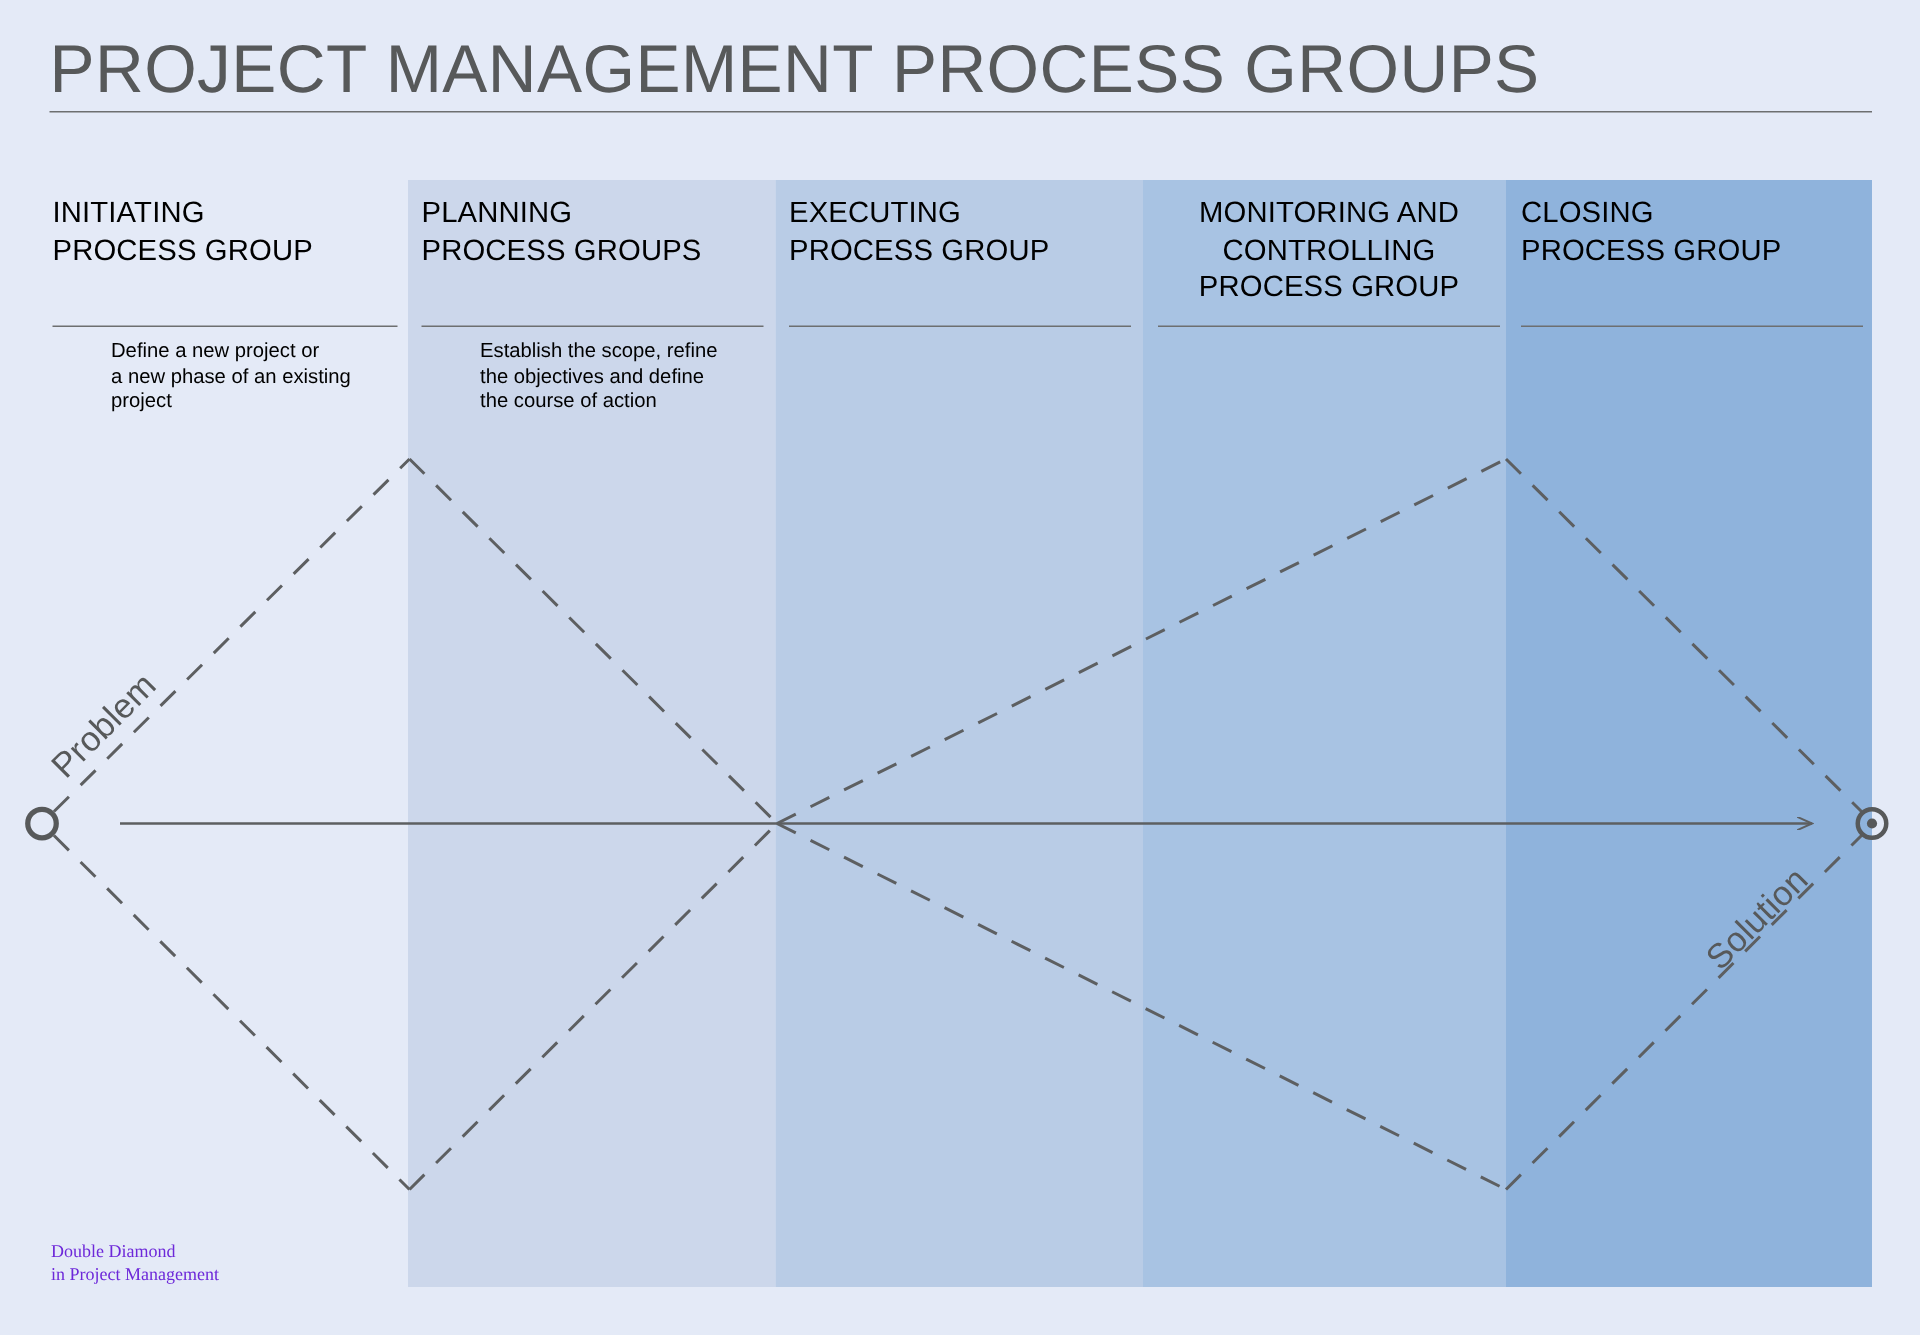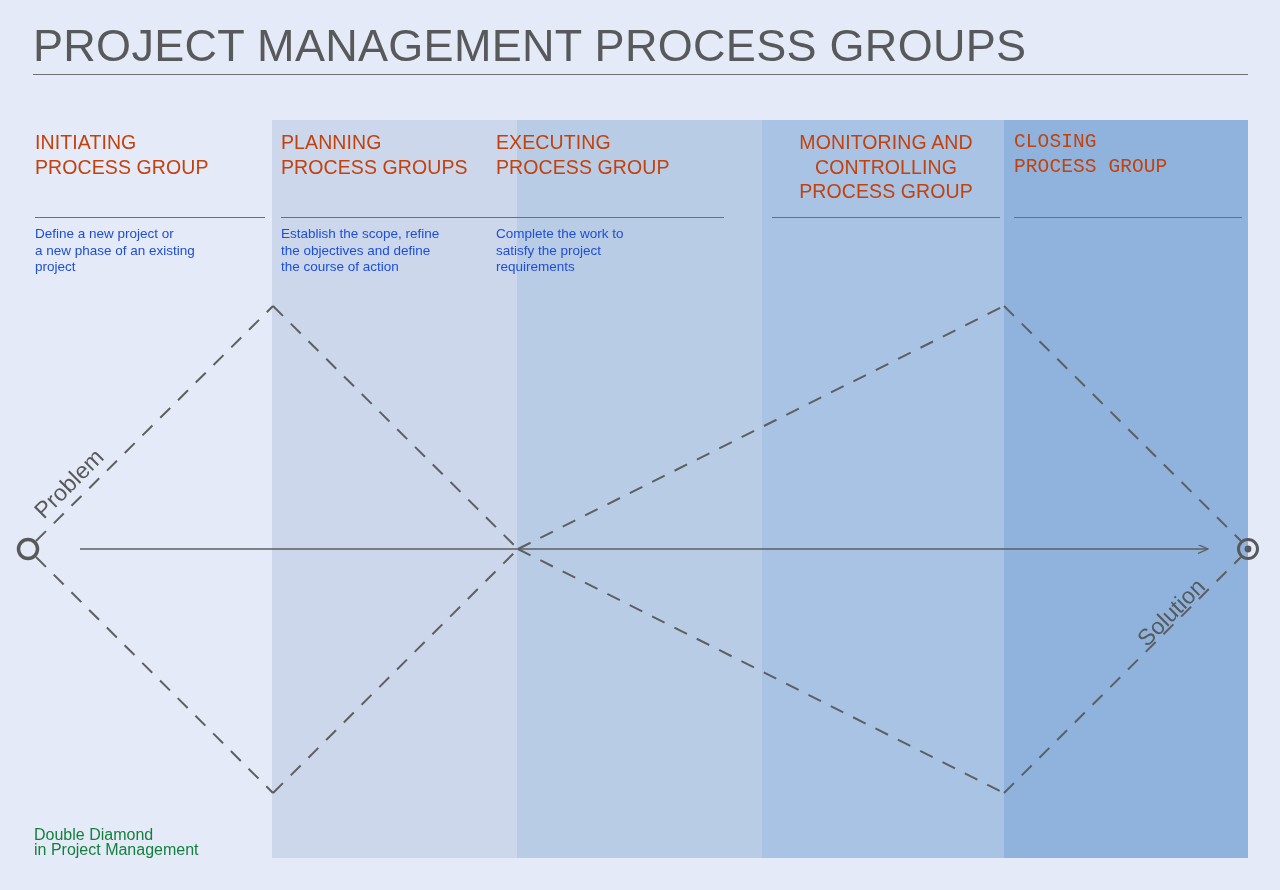--- a/index.html
+++ b/index.html
@@ -61,50 +61,51 @@
   .band-4 { left: 762px;  width: 242px;  background: #a8c3e3; }
   .band-5 { left: 1004px; width: 244px;  background: #8fb3dc; }
 
   
   .col {
     position: absolute;
     top: 130px;
   }
   .col-1 { left: 35px;   width: 230px; }
   .col-2 { left: 281px;  width: 228px; }
-  .col-3 { left: 496px;  width: 228px; }
+  .col-3 { left: 526px;  width: 228px; }
   .col-4 { left: 772px;  width: 228px; text-align: center; }
-  .col-5 { left: 1014px; width: 228px; font-family: Liberation Mono, monospace; }
+  .col-5 { left: 1014px; width: 228px; }
 
   .col-heading {
     font-size: 19.5px;
     line-height: 24.5px;
-    color: #c2410c;
+    color: #000000;
     font-weight: 400;
     letter-spacing: 0.1px;
     margin: 0;
     white-space: pre-line;
   }
   .col-rule {
     height: 1px;
     background: #6d6f70;
     margin-top: 10px;
     margin-bottom: 8px;
   }
   .col-1 .col-rule { width: 230px; }
   .col-2 .col-rule { width: 228px; }
   .col-3 .col-rule { width: 228px; }
   .col-4 .col-rule { width: 228px; }
   .col-5 .col-rule { width: 228px; }
 
   .col-desc {
     font-size: 13.5px;
     line-height: 16.5px;
-    color: #1d4ed8;
+    color: #000000;
     white-space: pre-line;
+    margin-left: 39px;
   }
 
   
   .col-1 .spacer { height: 28px; }
   .col-2 .spacer { height: 28px; }
   .col-3 .spacer { height: 28px; }
   .col-4 .spacer { height: 3px; }
   .col-5 .spacer { height: 28px; }
 
   
@@ -136,24 +137,25 @@
     top: 625px;
     transform: rotate(-45deg);
     transform-origin: 0 100%;
   }
 
   
   .footer-note {
     position: absolute;
     left: 34px;
     top: 827px;
-    font-size: 16px;
+    font-size: 12px;
     line-height: 15px;
-    color: #15803d;
+    color: #6d28d9;
     white-space: pre-line;
+    font-family: Liberation Serif, serif;
   }
 </style>
 </head>
 <body>
 
 <div id="canvas">
 
   <div class="page-title">PROJECT MANAGEMENT PROCESS GROUPS</div>
   <div class="title-rule"></div>
 
@@ -183,23 +185,20 @@
     <div class="col-desc">Establish the scope, refine
 the objectives and define
 the course of action</div>
   </div>
 
   <div class="col col-3">
     <div class="col-heading">EXECUTING
 PROCESS GROUP</div>
     <div class="spacer"></div>
     <div class="col-rule"></div>
-    <div class="col-desc">Complete the work to
-satisfy the project
-requirements</div>
   </div>
 
   <div class="col col-4">
     <div class="col-heading">MONITORING AND
 CONTROLLING
 PROCESS GROUP</div>
     <div class="spacer"></div>
     <div class="col-rule"></div>
   </div>
 

